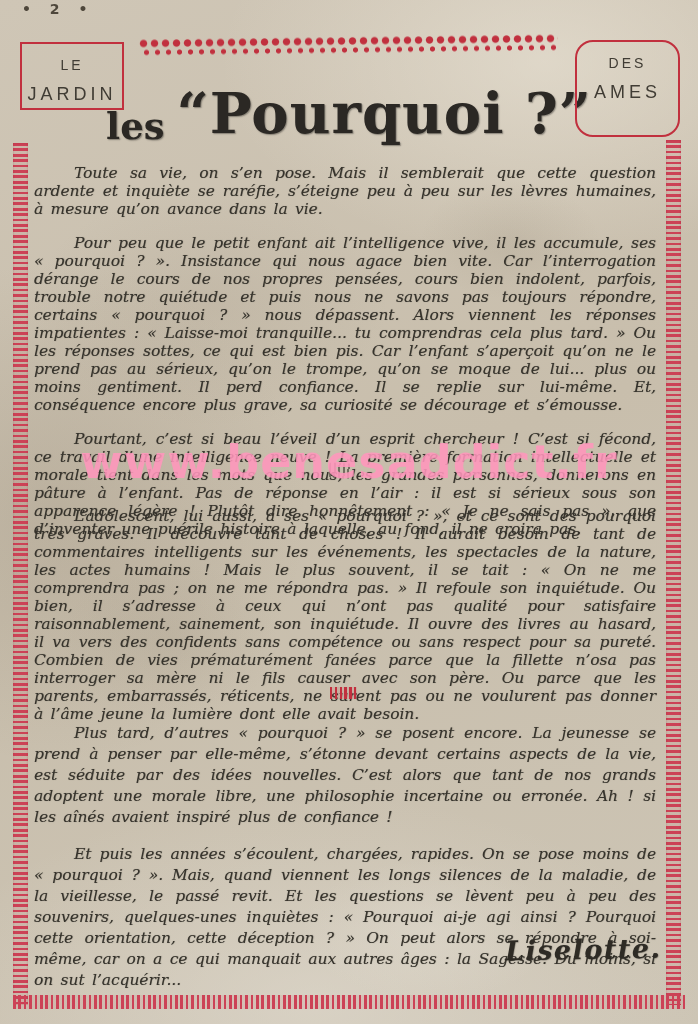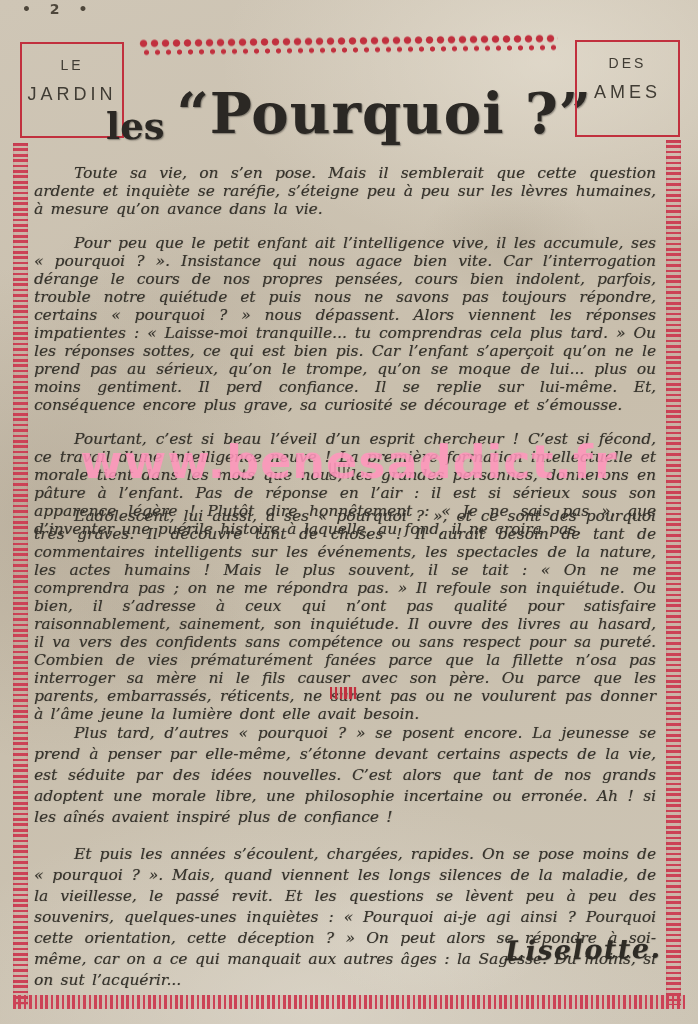--- a/index.html
+++ b/index.html
@@ -38,22 +38,22 @@
     position:absolute; left:22px; top:1px;
     font:bold 14px "DejaVu Sans", sans-serif; color:#4e473b; letter-spacing:7px;
   }
 
   
   .red-box {
     position:absolute; border:2.5px solid #c1303e; box-sizing:border-box;
     text-align:center; color:#403c34;
     font-family:"Liberation Sans", sans-serif;
   }
-  #box-left  { left:20px;  top:42px; width:104px; height:96px; }
-  #box-right { left:575px; top:40px; width:105px; height:97px; }
+  #box-left  { left:20px;  top:42px; width:104px; height:68px; }
+  #box-right { left:575px; top:40px; width:105px; height:97px;border-radius:18px; }
   .red-box .line1 { margin-top:13px; font-size:14px; letter-spacing:3px; }
   .red-box .line2 { margin-top:11px; font-size:18px; letter-spacing:4px; }
 
   
   .garland { position:absolute; background-repeat:repeat-x; transform:rotate(-0.7deg); }
   #garland-top {
     left:138px; top:36px; width:420px; height:10px;
     background-image:radial-gradient(circle at 50% 50%, #c1303e 42%, rgba(193,48,62,0) 56%);
     background-size:11px 10px;
   }

